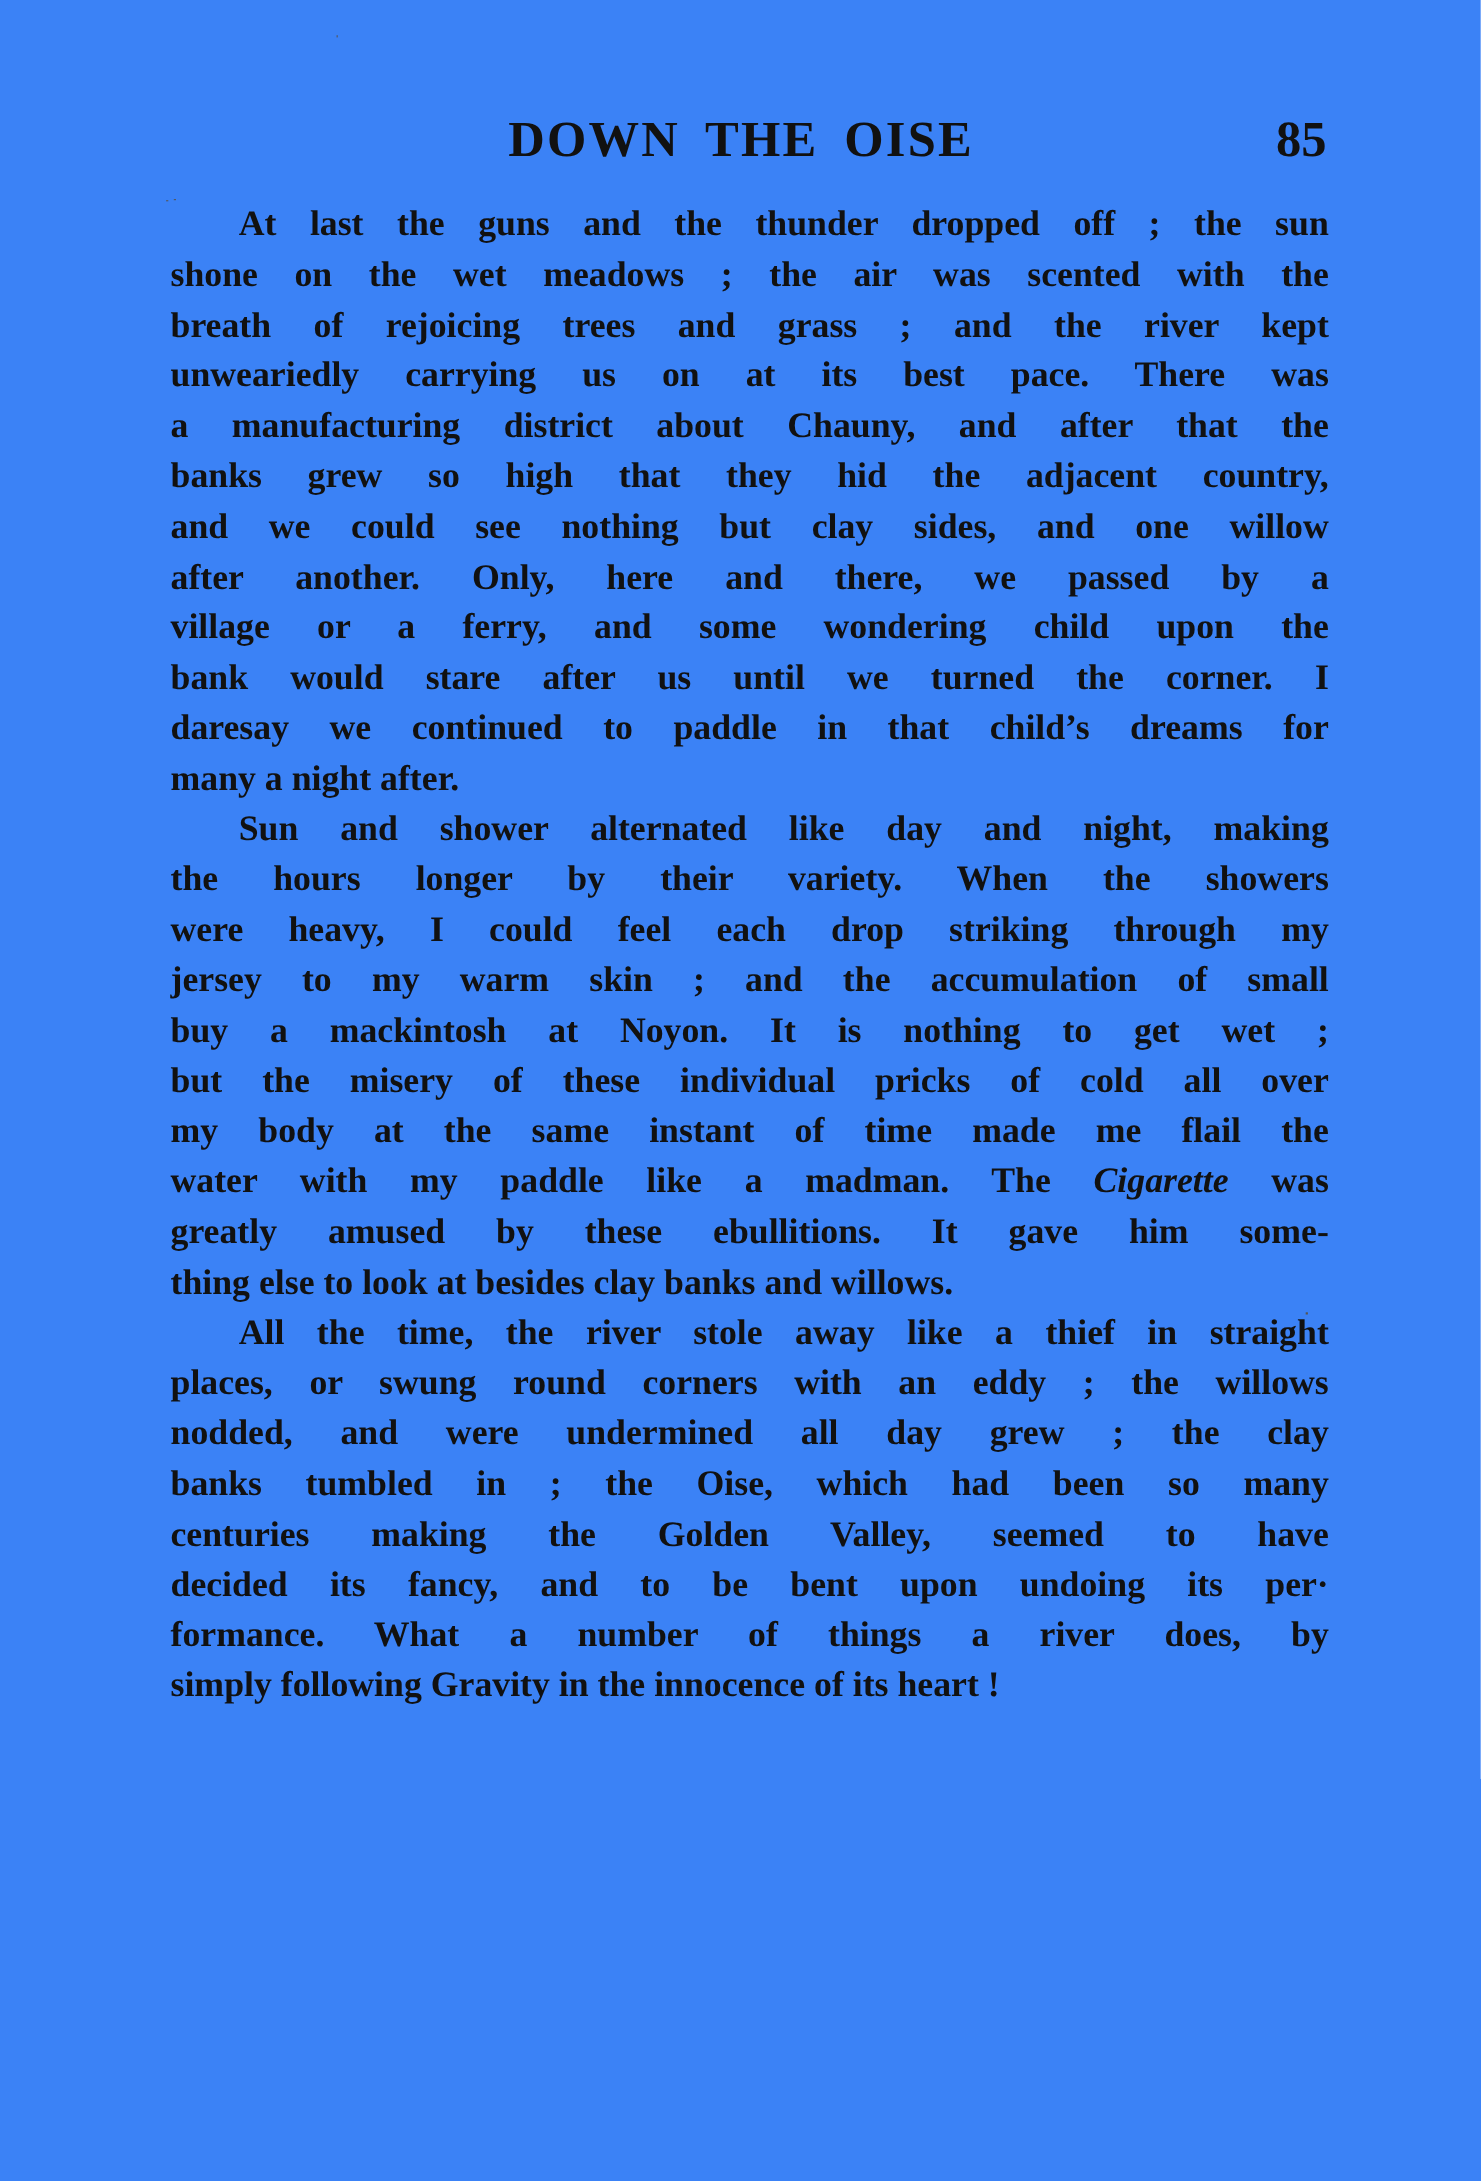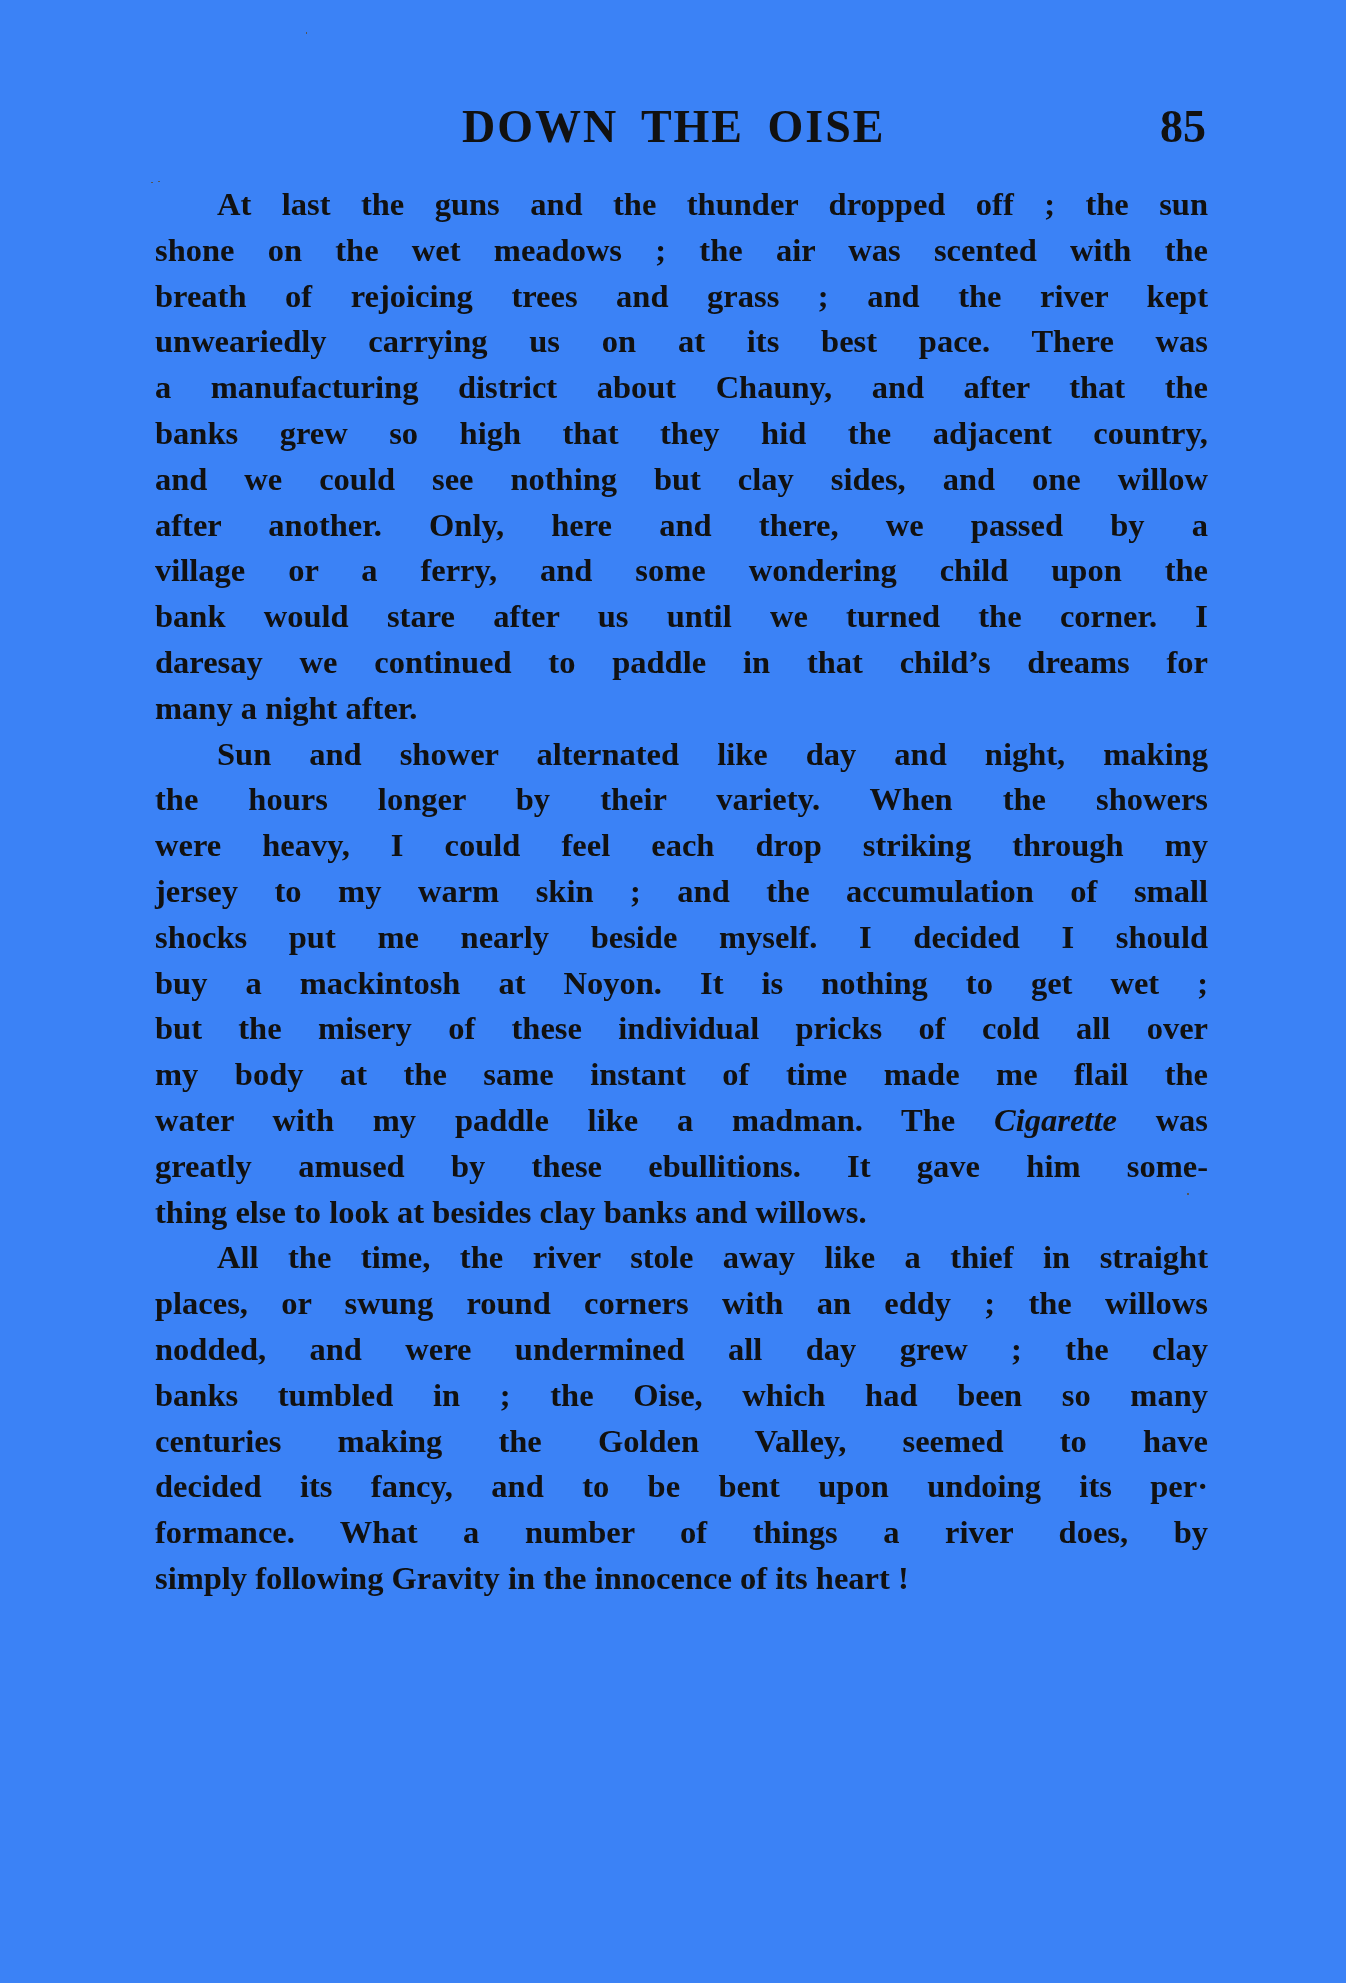--- a/index.html
+++ b/index.html
@@ -104,21 +104,20 @@
         <span class="line">village or a ferry, and some wondering child upon the</span>
         <span class="line">bank would stare after us until we turned the corner.  I</span>
         <span class="line">daresay we continued to paddle in that child’s dreams for</span>
         <span class="line last">many a night after.</span>
       </div>
       <div>
         <span class="line indent">Sun and shower alternated like day and night, making</span>
         <span class="line">the hours longer by their variety.  When the showers</span>
         <span class="line">were heavy, I could feel each drop striking through my</span>
         <span class="line">jersey to my warm skin ;  and the accumulation of small</span>
-        <span class="line">shocks put me nearly beside myself.  I decided I should</span>
         <span class="line">buy a mackintosh at Noyon.  It is nothing to get wet ;</span>
         <span class="line">but the misery of these individual pricks of cold all over</span>
         <span class="line">my body at the same instant of time made me flail the</span>
         <span class="line"><span>water with my paddle like a madman.  The </span><span class="it">Cigarette</span><span> was</span></span>
         <span class="line">greatly amused by these ebullitions.  It gave him some-</span>
         <span class="line last">thing else to look at besides clay banks and willows.</span>
       </div>
       <div>
         <span class="line indent">All the time, the river stole away like a thief in straight</span>
         <span class="line">places, or swung round corners with an eddy ;  the willows</span>

